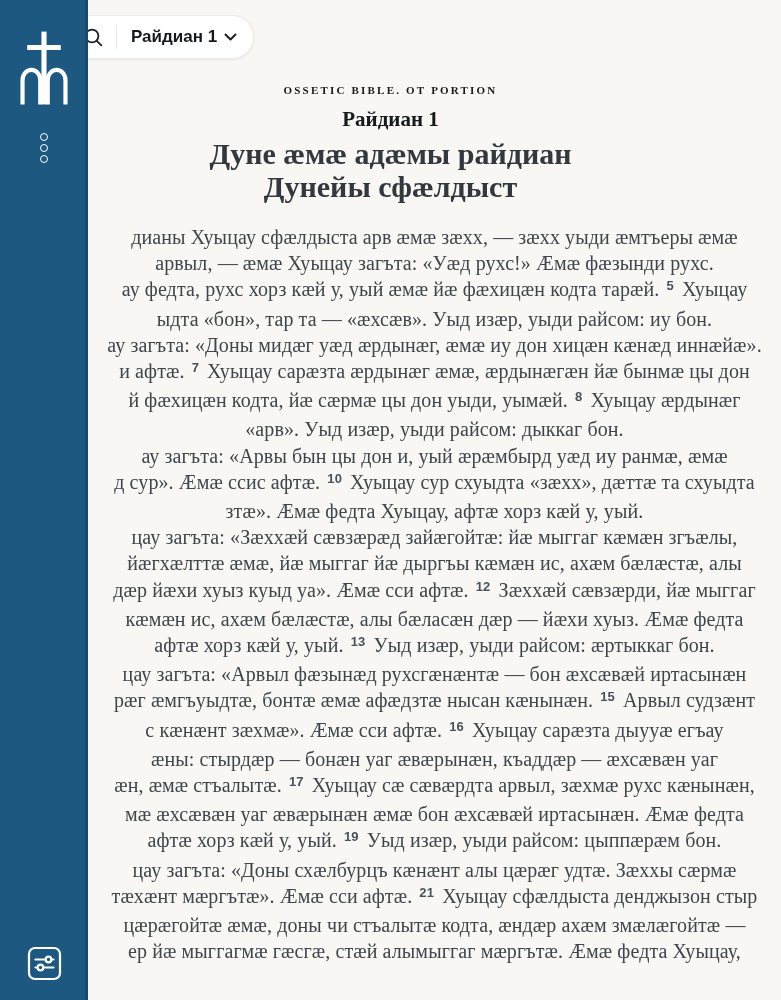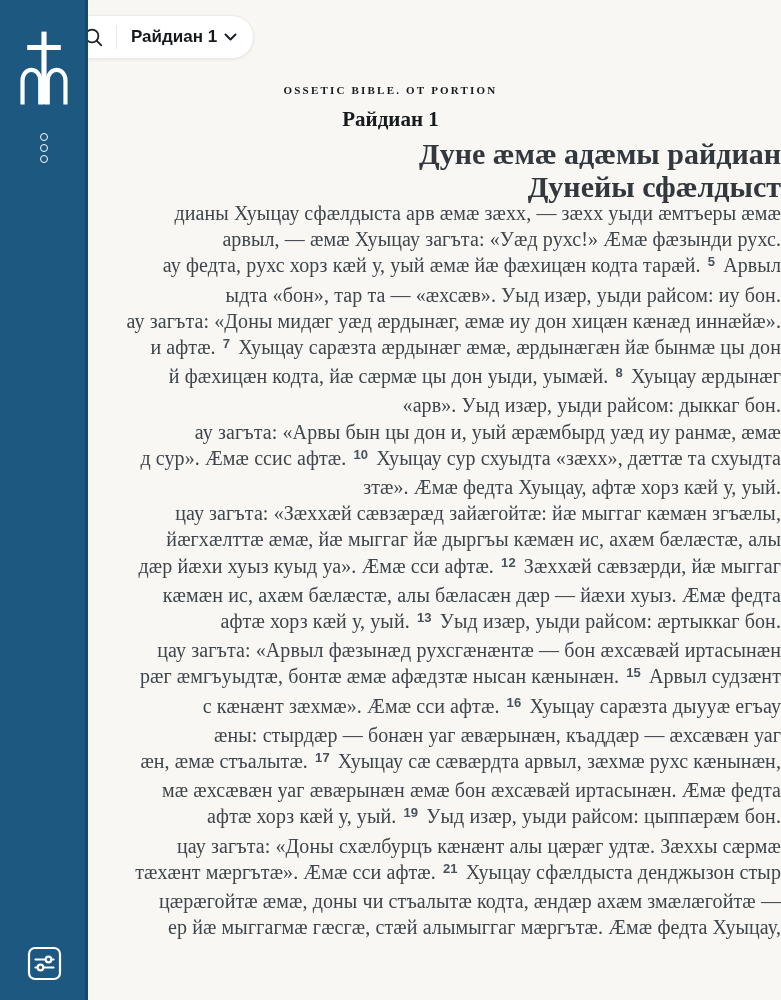--- a/index.html
+++ b/index.html
@@ -20,41 +20,41 @@
                 box-shadow:0 1px 3px rgba(0,0,0,.07);padding:0 16px 0 28px;}
   .search-btn{background:none;border:0;padding:0 0 0 0;margin:0;display:flex;align-items:center;cursor:pointer;}
   .pill-divider{width:1px;height:24px;background:#e7e7e4;margin:0 14px 0 12px;}
   .chapter-btn{background:none;border:0;padding:0;margin:0;display:flex;align-items:center;gap:7px;cursor:pointer;
                font-family:"Liberation Sans","DejaVu Sans",sans-serif;font-size:17px;font-weight:700;color:#16191c;}
 
   
   .content{position:absolute;inset:0;z-index:1;}
   .book-title{margin-top:84px;text-align:center;font-size:11px;font-weight:700;letter-spacing:2.2px;color:#16191d;}
   .chapter-title{margin-top:11px;text-align:center;font-size:21px;font-weight:700;color:#16191d;}
-  .main-heading{margin:5px 0 0 0;text-align:right;font-size:30px;line-height:33px;font-weight:700;color:#32383e;}
+  .main-heading{margin:5px 0 0 0;text-align:center;font-size:30px;line-height:33px;font-weight:700;color:#32383e;}
 
   
-  #verse-lines{position:absolute;left:88px;top:200px;right:0;text-align:right;}
+  #verse-lines{position:absolute;left:88px;top:224px;right:0;text-align:center;}
   .verse-line{white-space:nowrap;font-size:20px;line-height:26.2px;color:#3e454b;letter-spacing:.1px;overflow:hidden;}
   .verse-num{font-size:13px;font-weight:700;color:#47525c;position:relative;top:-6px;
              margin:0 3px 0 2px;font-family:"Liberation Sans","DejaVu Sans",sans-serif;}
 </style>
 </head>
 <body>
 
 <div class="screen">
 
   <main class="content">
     <div class="book-title">OSSETIC BIBLE. OT PORTION</div>
     <div class="chapter-title">Райдиан 1</div>
     <h1 class="main-heading"><span>Дуне æмæ адæмы райдиан</span><br><span>Дунейы сфæлдыст</span></h1>
     <div id="verse-lines">
         <div class="verse-line"><span>дианы Хуыцау сфæлдыста арв æмæ зæхх, — зæхх уыди æмтъеры æмæ</span> </div>
         <div class="verse-line"><span>арвыл, — æмæ Хуыцау загъта: «Уæд рухс!» Æмæ фæзынди рухс.</span> </div>
-        <div class="verse-line"><span>ау федта, рухс хорз кæй у, уый æмæ йæ фæхицæн кодта тарæй.</span> <span class="verse-num">5</span> <span>Арвыл</span> </div>
+        <div class="verse-line"><span>ау федта, рухс хорз кæй у, уый æмæ йæ фæхицæн кодта тарæй.</span> <span class="verse-num">5</span> <span>Хуыцау</span> </div>
         <div class="verse-line"><span>ыдта «бон», тар та — «æхсæв». Уыд изæр, уыди райсом: иу бон.</span> </div>
         <div class="verse-line"><span>ау загъта: «Доны мидæг уæд æрдынæг, æмæ иу дон хицæн кæнæд иннæйæ».</span> </div>
         <div class="verse-line"><span>и афтæ.</span> <span class="verse-num">7</span> <span>Хуыцау сарæзта æрдынæг æмæ, æрдынæгæн йæ бынмæ цы дон</span> </div>
         <div class="verse-line"><span>й фæхицæн кодта, йæ сæрмæ цы дон уыди, уымæй.</span> <span class="verse-num">8</span> <span>Хуыцау æрдынæг</span> </div>
         <div class="verse-line"><span>«арв». Уыд изæр, уыди райсом: дыккаг бон.</span> </div>
         <div class="verse-line"><span>ау загъта: «Арвы бын цы дон и, уый æрæмбырд уæд иу ранмæ, æмæ</span> </div>
         <div class="verse-line"><span>д сур». Æмæ ссис афтæ.</span> <span class="verse-num">10</span> <span>Хуыцау сур схуыдта «зæхх», дæттæ та схуыдта</span> </div>
         <div class="verse-line"><span>зтæ». Æмæ федта Хуыцау, афтæ хорз кæй у, уый.</span> </div>
         <div class="verse-line"><span>цау загъта: «Зæххæй сæвзæрæд зайæгойтæ: йæ мыггаг кæмæн згъæлы,</span> </div>
         <div class="verse-line"><span>йæгхæлттæ æмæ, йæ мыггаг йæ дыргъы кæмæн ис, ахæм бæлæстæ, алы</span> </div>

